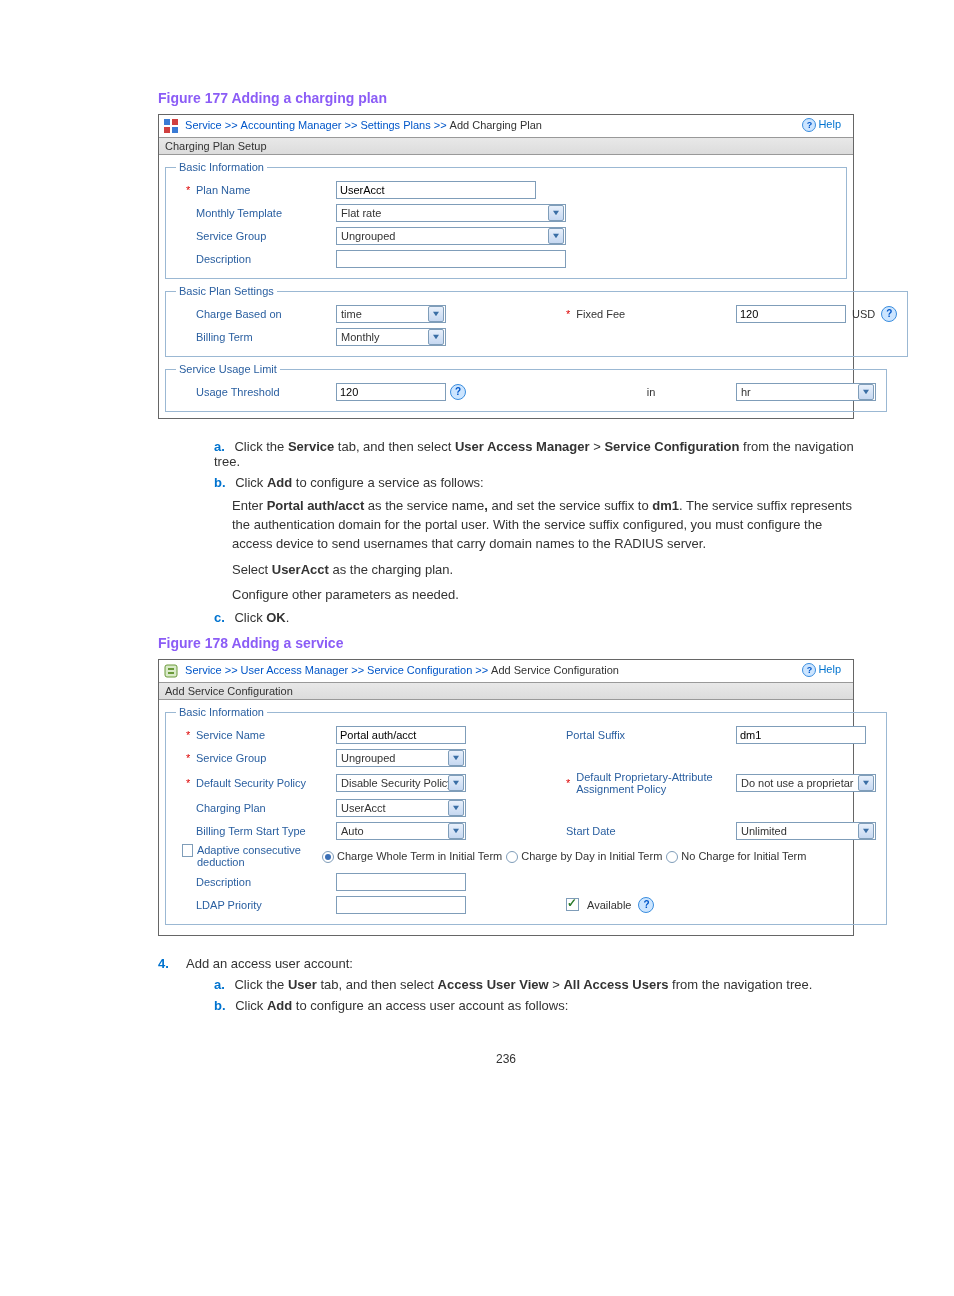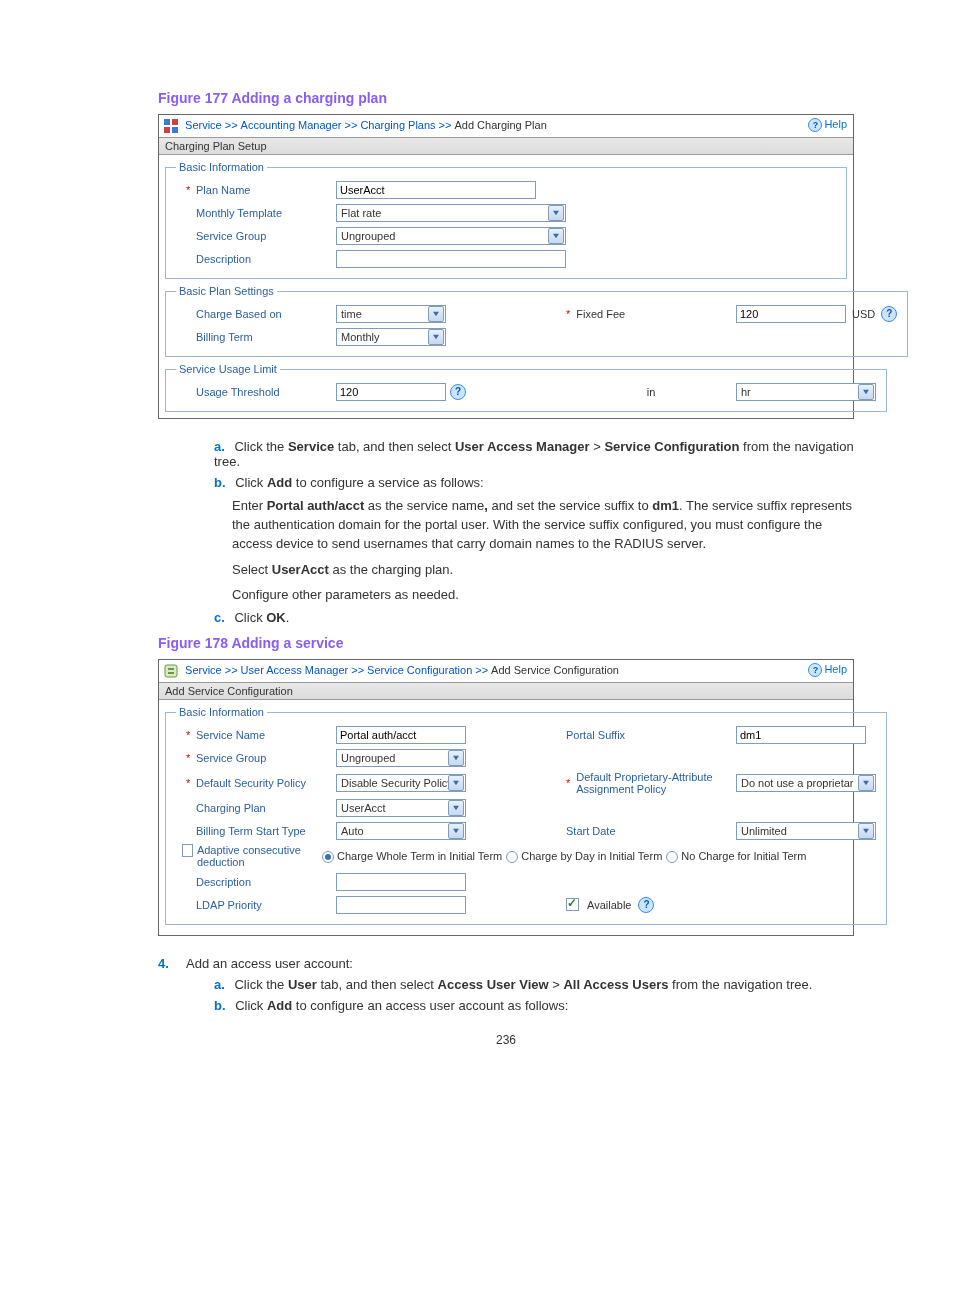--- a/index.html
+++ b/index.html
@@ -35,21 +35,21 @@
     display: flex;
     align-items: center;
     gap: 3px;
     white-space: nowrap;
   }
   .bc-link { color: #0056c9; }
   .bc-sep { color: #0056c9; }
   .bc-last { color: #333; }
   .help {
     position: absolute;
-    right: 6px;
+    right: 12px;
     top: 3px;
     color: #0073cf;
     font-size: 11px;
   }
   .help .qicon {
     display: inline-block;
     width: 12px; height: 12px;
     border-radius: 50%;
     background: #cce5ff;
     border: 1px solid #3a8dde;
@@ -193,21 +193,21 @@
   .radio {
     display:inline-block; width:12px; height:12px;
     border:1px solid #7f9db9; border-radius:50%;
     box-sizing:border-box; position:relative; margin-right:3px;
     vertical-align:middle;
   }
   .radio.on::after{
     content:""; position:absolute; top:2px; left:2px;
     width:6px; height:6px; border-radius:50%; background:#3b6fb6;
   }
-  .page-num { text-align:center; font-size:12px; margin-top:20px; }
+  .page-num { text-align:center; font-size:12px; margin-top:39px; }
   .hdr-icon {
     display:inline-block; width:16px; height:16px;
     vertical-align:middle; margin-right:3px;
   }
   .txtlbl { font-size:11px; color:#333; }
   .bluelbl { color:#2a5fa0; font-size:11px; }
 </style>
 </head>
 <body>
 
@@ -223,21 +223,21 @@
             <rect x="9" y="1" width="6" height="6" fill="#d04040"></rect>
             <rect x="1" y="9" width="6" height="6" fill="#d04040"></rect>
             <rect x="9" y="9" width="6" height="6" fill="#3a7bd5"></rect>
           </svg>
       </span>
       <span class="bc" style="display:inline-flex;">
         <span class="bc-link">Service</span>
         <span class="bc-sep">&gt;&gt;</span>
         <span class="bc-link">Accounting Manager</span>
         <span class="bc-sep">&gt;&gt;</span>
-        <span class="bc-link">Charging Plans</span>
+        <span class="bc-link">Settings Plans</span>
         <span class="bc-sep">&gt;&gt;</span>
         <span class="bc-last">Add Charging Plan</span>
       </span>
       <span class="help">
         <span class="qicon">?</span><span>Help</span>
       </span>
     </div>
     <div class="section-hdr">Charging Plan Setup</div>
 
     <fieldset class="grp">

